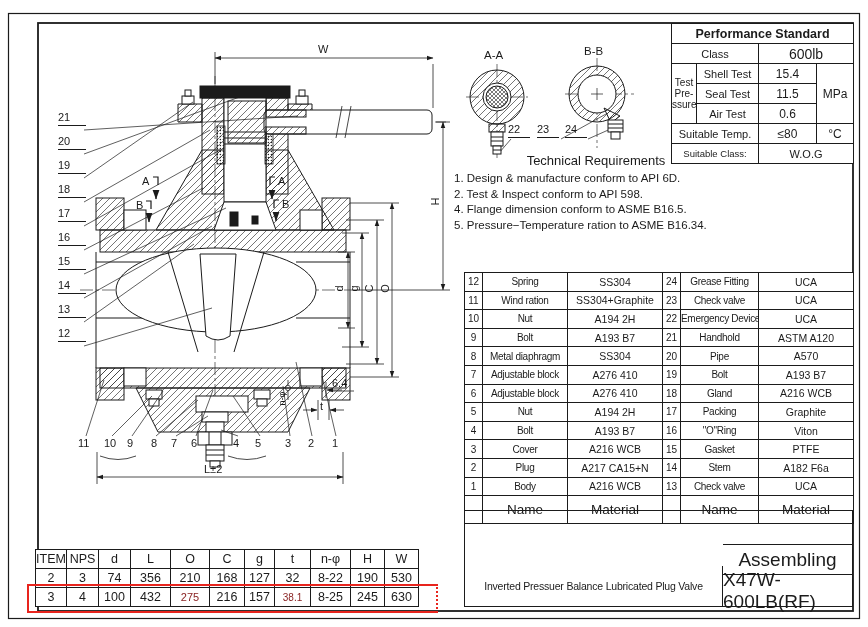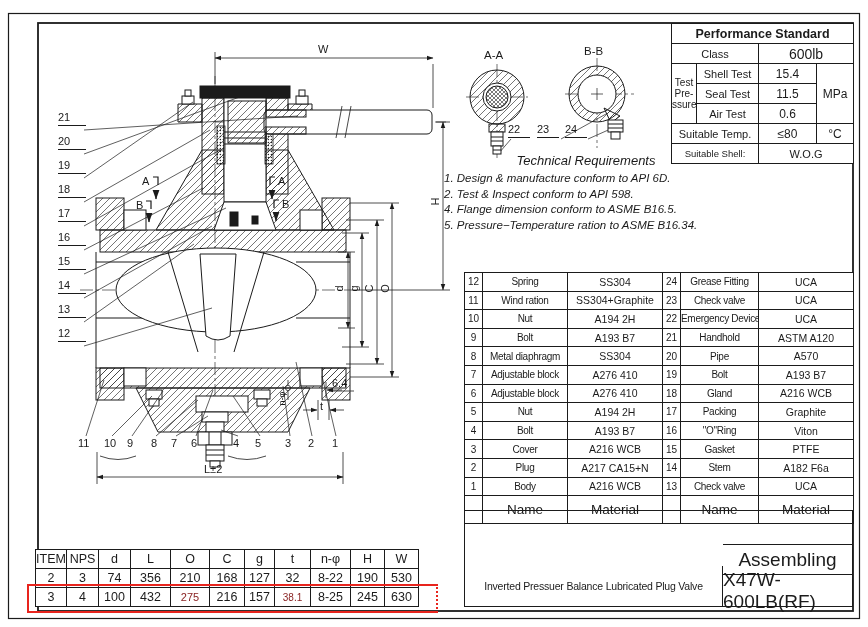--- a/index.html
+++ b/index.html
@@ -11,21 +11,21 @@
      overflow:hidden;white-space:nowrap;font-size:12px;}
   
   #perf{left:671px;top:23px;width:182px;}
   #perf td{height:19px;}
   #perf .t{font-size:12.5px;font-weight:bold;}
   #perf .big{font-size:14px;}
   #perf .prelabel{white-space:pre-line;font-size:10px;line-height:1.12;}
   #perf .sm{font-size:11px;}
   #perf .xs{font-size:9.5px;}
   
-  .tech{position:absolute;left:436px;top:153px;width:300px;font-style:italic;}
+  .tech{position:absolute;left:446px;top:153px;width:300px;}
   .tech .tt{text-align:center;font-size:13px;margin-bottom:3px;}
   .tech .it{font-size:11.5px;line-height:15.5px;white-space:nowrap;padding-left:8px;}
   
   #parts{left:464px;top:272px;width:389px;}
   #parts td{height:17.6px;font-size:10.5px;}
   #parts td.nm{font-size:10px;letter-spacing:-0.3px;}
   #parts tr.hdr td{height:27px;font-size:13.5px;}
   #parts tr.hdr td.no{font-size:16px;padding-left:16px;}
   #parts td.no{font-size:10px;}
   
@@ -314,21 +314,21 @@
     <tr>
       <td class="sm">Air Test</td>
       <td>0.6</td>
     </tr>
     <tr>
       <td colspan="2" class="sm">Suitable Temp.</td>
       <td>≤80</td>
       <td>°C</td>
     </tr>
     <tr>
-      <td colspan="2" class="xs">Suitable Shell:</td>
+      <td colspan="2" class="xs">Suitable Class:</td>
       <td colspan="2" class="sm">W.O.G</td>
     </tr>
   </tbody>
     </table>
 
   <div class="tech">
     <div class="tt">Technical Requirements</div>
     <div class="it">1.  Design &amp; manufacture conform to API 6D.</div>
     <div class="it">2.  Test &amp; Inspect conform to API 598.</div>
     <div class="it">4.  Flange dimension conform to ASME B16.5.</div>

